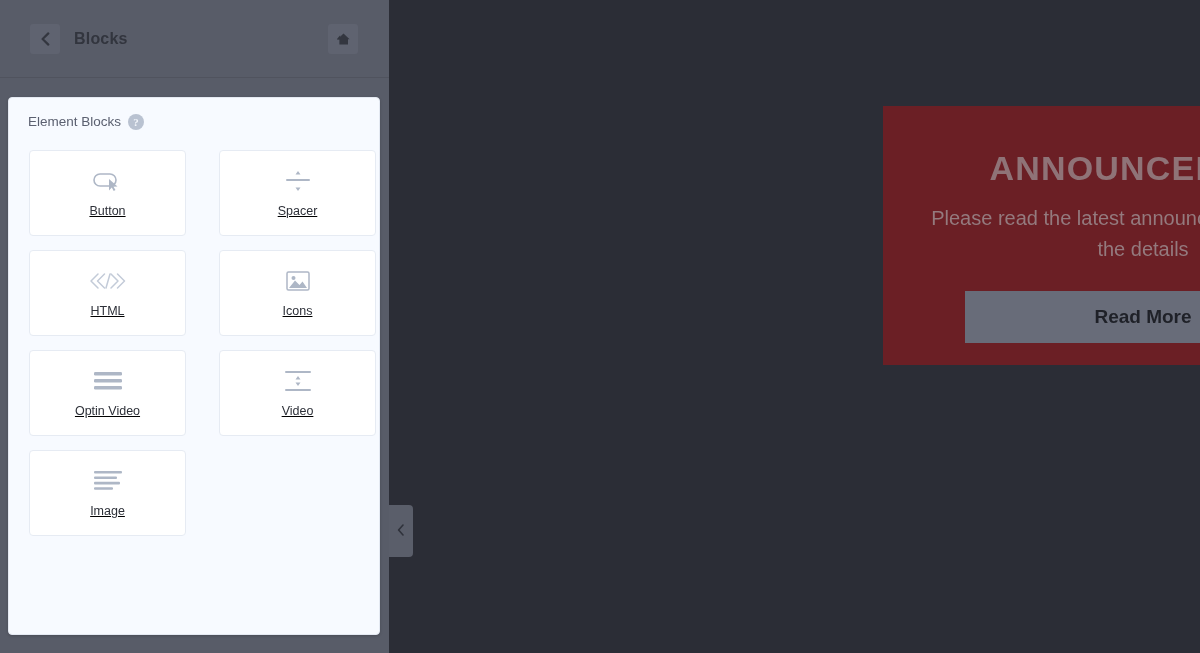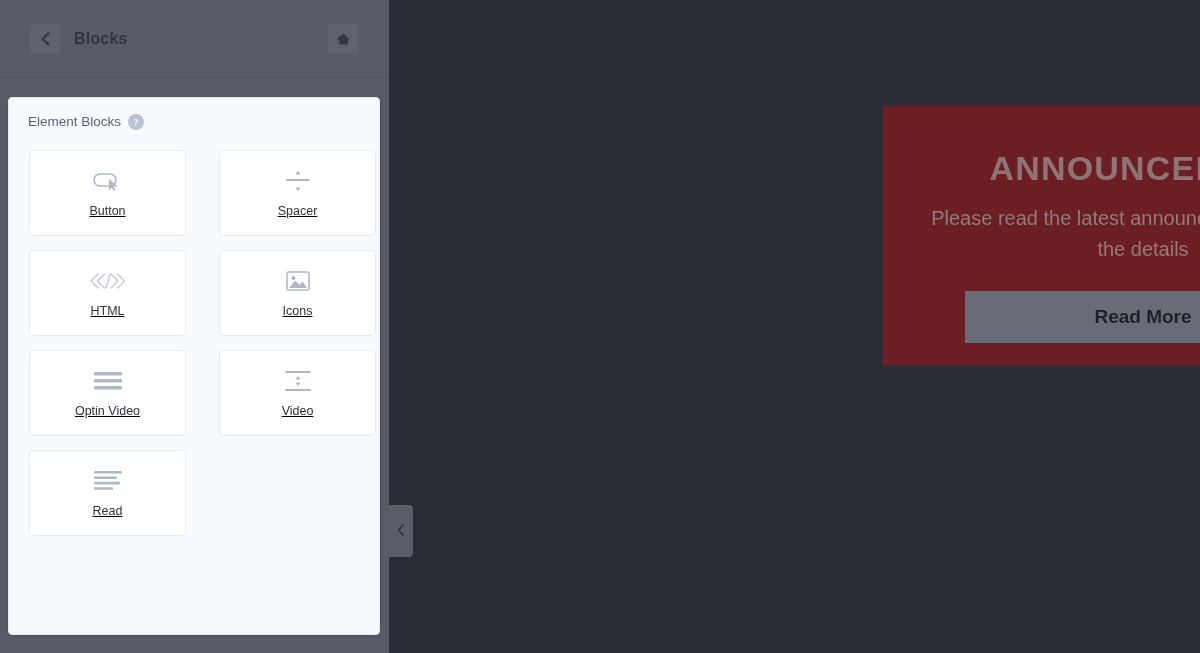--- a/index.html
+++ b/index.html
@@ -315,21 +315,21 @@
 
         <div class="block-tile">
           <span class="block-icon">
             <svg width="28" height="20" viewBox="0 0 28 20">
               <rect x="0" y="0" width="28" height="2.6" rx="1" fill="#aeb7c6"></rect>
               <rect x="0" y="5.4" width="23" height="2.6" rx="1" fill="#aeb7c6"></rect>
               <rect x="0" y="10.8" width="26" height="2.6" rx="1" fill="#aeb7c6"></rect>
               <rect x="0" y="16.2" width="19" height="2.6" rx="1" fill="#aeb7c6"></rect>
             </svg>
           </span>
-          <span class="block-label">Read</span>
+          <span class="block-label">Image</span>
         </div>
 
 
       </div>
     </div>
   </div>
 
   <div class="collapse-handle">
     <span>
       <svg width="8" height="12" viewBox="0 0 8 12">

